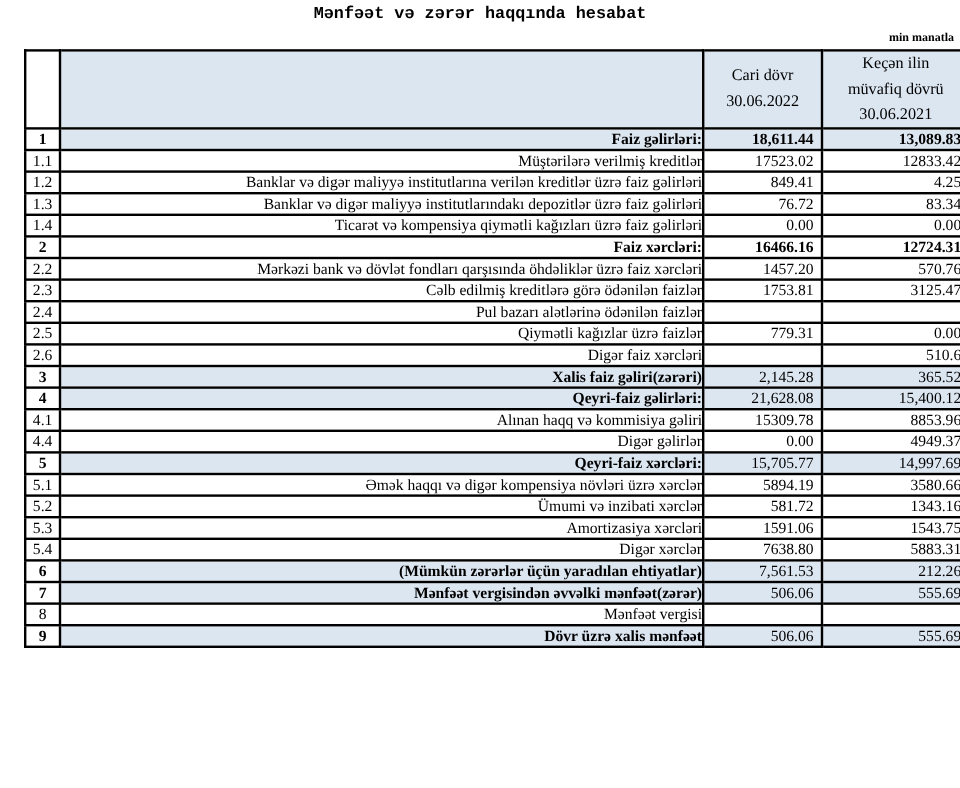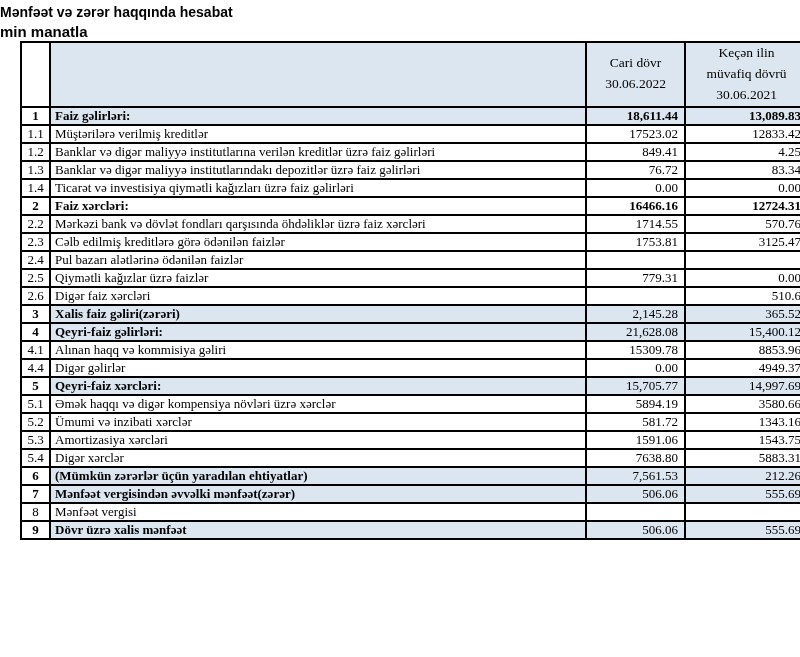--- a/index.html
+++ b/index.html
@@ -3,47 +3,47 @@
 <meta charset="utf-8">
 <style>
   :root { --hl:#dce6f1; --border:#000000; --text:#000000; }
   * { box-sizing: border-box; }
   html,body { margin:0; padding:0; }
   body {
     width:800px; height:657px; background:#ffffff; color:var(--text);
     font-family:"Liberation Serif", serif; overflow:hidden;
   }
   .title {
-    font-family:Liberation Sans, sans-serif;
-    font-weight:bold; font-size:14px; text-align:left;
+    font-family:Liberation Mono, monospace;
+    font-weight:bold; font-size:14px; text-align:center;
     padding-top:5px; line-height:15px;
   }
   .unit-note {
-    font-family:Liberation Sans, sans-serif; font-weight:bold; font-size:15px;
-    text-align:left; padding-right:5px; margin-top:4px; margin-bottom:2px;
+    font-family:Liberation Serif, serif; font-weight:bold; font-size:10px;
+    text-align:right; padding-right:5px; margin-top:4px; margin-bottom:2px;
     line-height:15px;
   }
   table.report {
     border-collapse:collapse; table-layout:fixed;
     margin-left:20px; width:787px;
     font-family:"Liberation Serif", serif; font-size:13px;
   }
   col.c-no   { width:29px; }
   col.c-desc { width:536px; }
   col.c-cur  { width:99px; }
   col.c-prev { width:123px; }
   th, td { border:2px solid var(--border); padding:0; overflow:hidden; }
   th {
     height:63px; background:var(--hl); font-weight:normal; font-size:13.5px;
     text-align:center; vertical-align:middle; white-space:pre-line; line-height:1.55;
   }
   th.no-col { background:#ffffff; }
   td { height:17.6px; vertical-align:middle; white-space:nowrap; }
   td.no   { text-align:center; }
-  td.desc { text-align:left; padding-left:4px; }
+  td.desc { text-align:right; padding-left:4px; }
   td.val  { text-align:right; padding-right:6px; }
   td.hl   { background:var(--hl); }
   .b      { font-weight:bold; }
 </style>
 </head>
 <body>
 
 <div class="title">Mənfəət və zərər haqqında hesabat</div>
 <div class="unit-note">min manatla</div>
 
@@ -89,38 +89,38 @@
 
   <tr>
     <td class="no">1.3</td>
     <td class="desc">Banklar və digər maliyyə institutlarındakı depozitlər üzrə faiz gəlirləri</td>
     <td class="val">76.72</td>
     <td class="val">83.34</td>
   </tr>
 
   <tr>
     <td class="no">1.4</td>
-    <td class="desc">Ticarət və investisiya qiymətli kağızları üzrə faiz gəlirləri</td>
+    <td class="desc">Ticarət və kompensiya qiymətli kağızları üzrə faiz gəlirləri</td>
     <td class="val">0.00</td>
     <td class="val">0.00</td>
   </tr>
 
 
   <tr>
     <td class="no b">2</td>
     <td class="desc b">Faiz xərcləri:</td>
     <td class="val b">16466.16</td>
     <td class="val b">12724.31</td>
   </tr>
 
 
   <tr>
     <td class="no">2.2</td>
     <td class="desc">Mərkəzi bank və dövlət fondları qarşısında öhdəliklər üzrə faiz xərcləri</td>
-    <td class="val">1714.55</td>
+    <td class="val">1457.20</td>
     <td class="val">570.76</td>
   </tr>
 
   <tr>
     <td class="no">2.3</td>
     <td class="desc">Cəlb edilmiş kreditlərə görə ödənilən faizlər</td>
     <td class="val">1753.81</td>
     <td class="val">3125.47</td>
   </tr>
 

